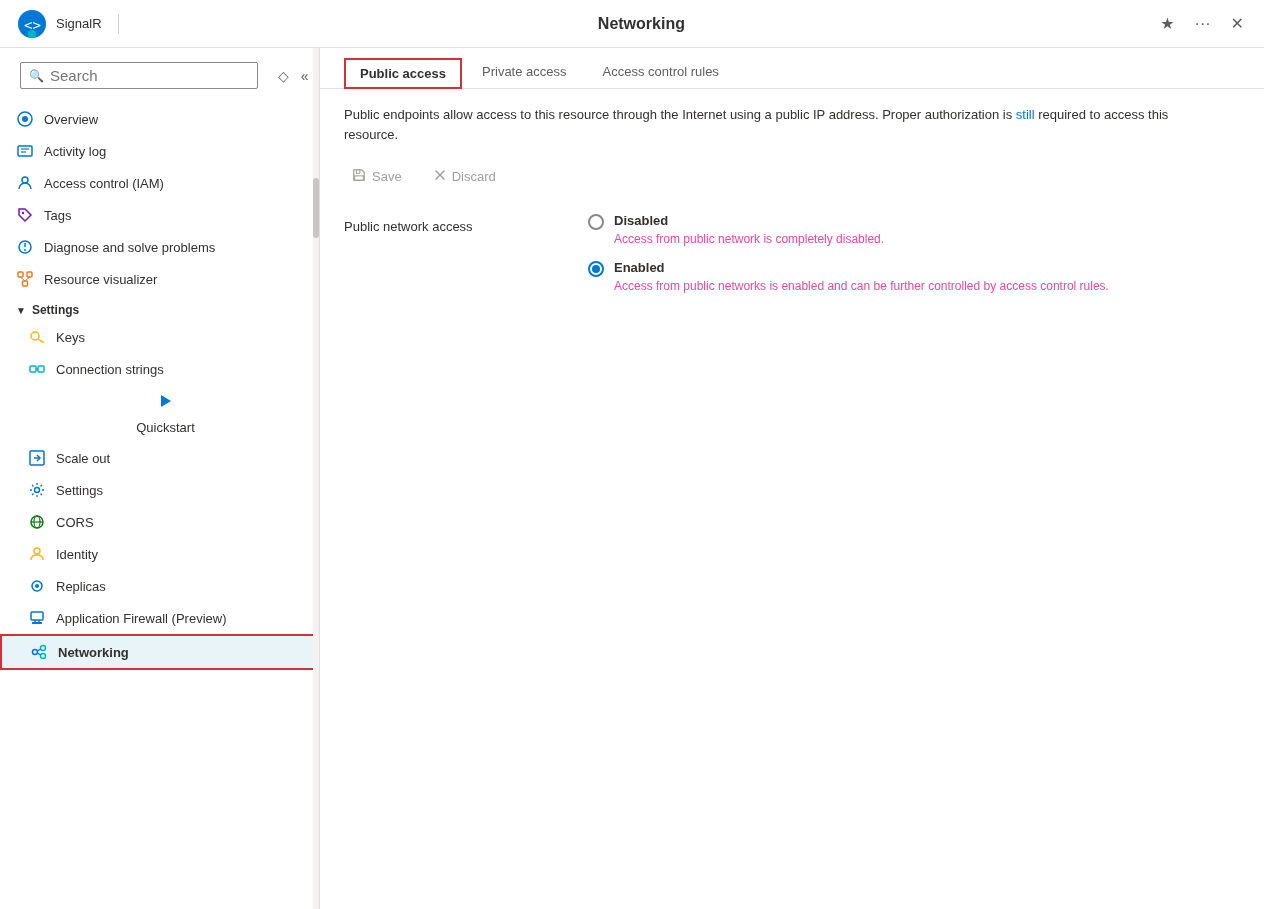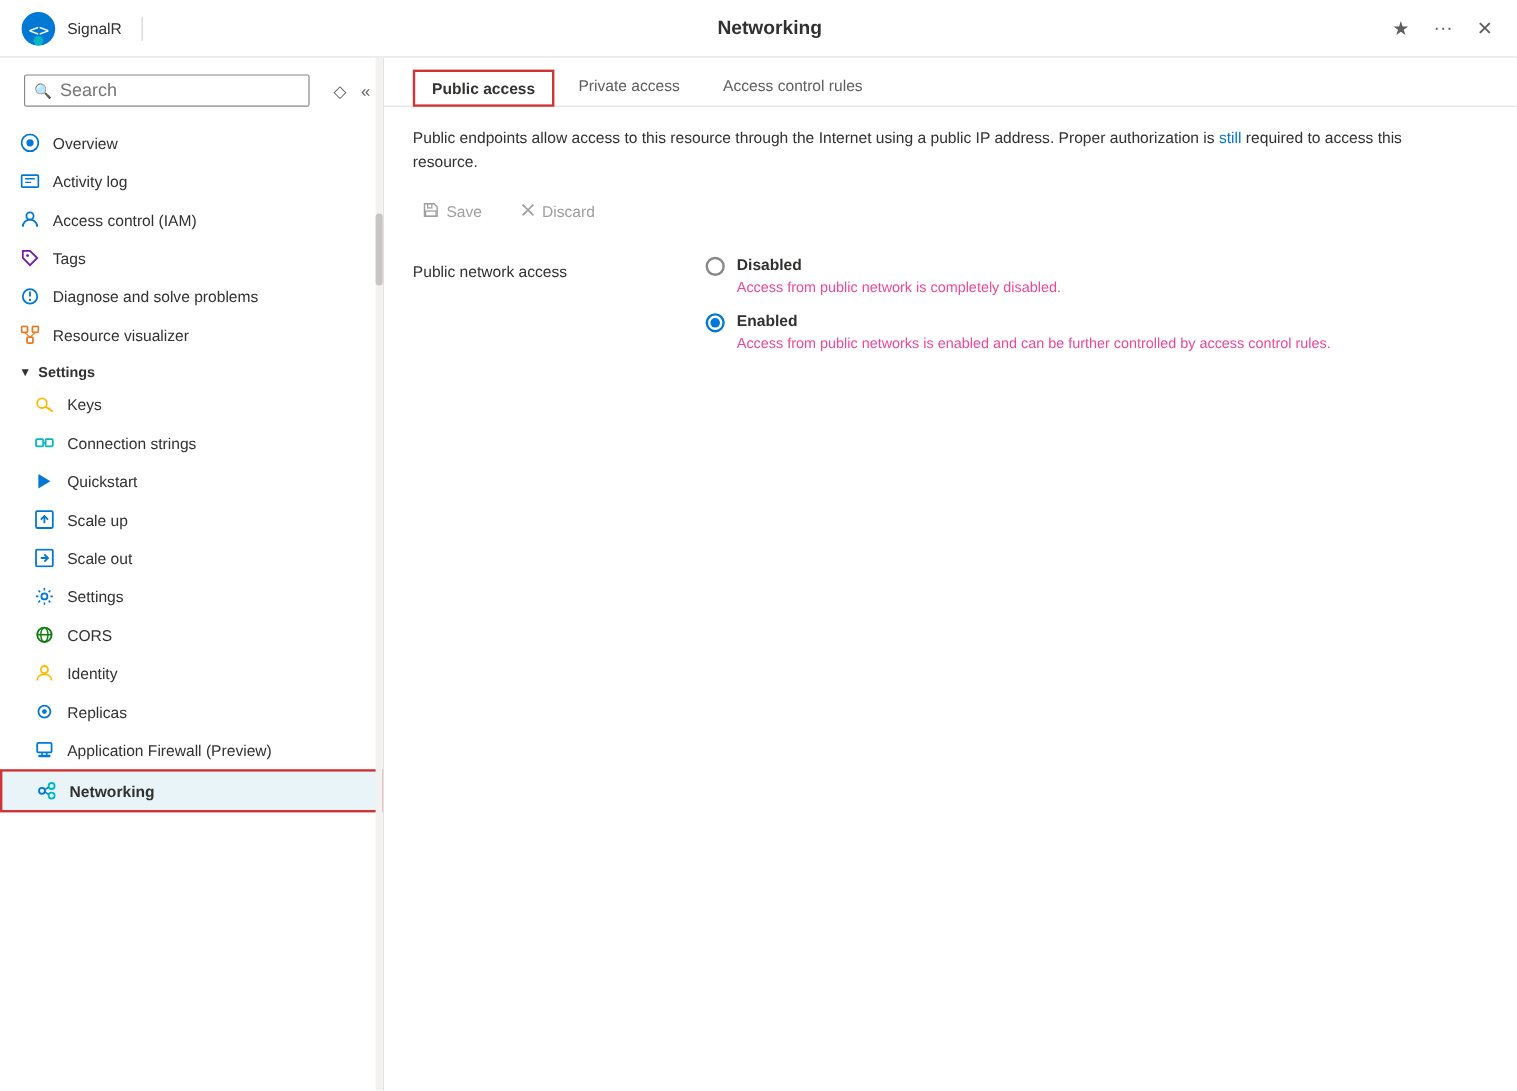--- a/index.html
+++ b/index.html
@@ -225,39 +225,29 @@
       <span class="sidebar-icon">
         <svg width="16" height="16" viewBox="0 0 16 16">
             <rect x="1" y="5" width="6" height="6" rx="1" fill="none" stroke="#00b7c3" stroke-width="1.5"></rect>
             <rect x="9" y="5" width="6" height="6" rx="1" fill="none" stroke="#00b7c3" stroke-width="1.5"></rect>
             <line x1="7" y1="8" x2="9" y2="8" stroke="#00b7c3" stroke-width="1.5"></line>
           </svg>
       </span>
       <span>Connection strings</span>
     </div>
 
-    <div class="sidebar-item" style="padding-left:28px;">
+    <div class="sidebar-item" style="padding-left:28px;flex-direction:column;">
       <span class="sidebar-icon">
         <svg width="16" height="16" viewBox="0 0 16 16">
             <path d="M3 2l10 6-10 6z" fill="#0078d4"></path>
           </svg>
       </span>
       <span>Quickstart</span>
     </div>
 
-    <div class="sidebar-item" style="padding-left:28px;">
-      <span class="sidebar-icon">
-        <svg width="16" height="16" viewBox="0 0 16 16">
-            <rect x="1" y="1" width="14" height="14" rx="1" fill="none" stroke="#0078d4" stroke-width="1.5"></rect>
-            <line x1="8" y1="11" x2="8" y2="5" stroke="#0078d4" stroke-width="1.5"></line>
-            <polyline points="5,8 8,5 11,8" stroke="#0078d4" stroke-width="1.5" fill="none"></polyline>
-          </svg>
-      </span>
-      <span>Scale up</span>
-    </div>
 
     <div class="sidebar-item" style="padding-left:28px;">
       <span class="sidebar-icon">
         <svg width="16" height="16" viewBox="0 0 16 16">
             <rect x="1" y="1" width="14" height="14" rx="1" fill="none" stroke="#0078d4" stroke-width="1.5"></rect>
             <line x1="5" y1="8" x2="11" y2="8" stroke="#0078d4" stroke-width="1.5"></line>
             <polyline points="8,5 11,8 8,11" stroke="#0078d4" stroke-width="1.5" fill="none"></polyline>
           </svg>
       </span>
       <span>Scale out</span>

